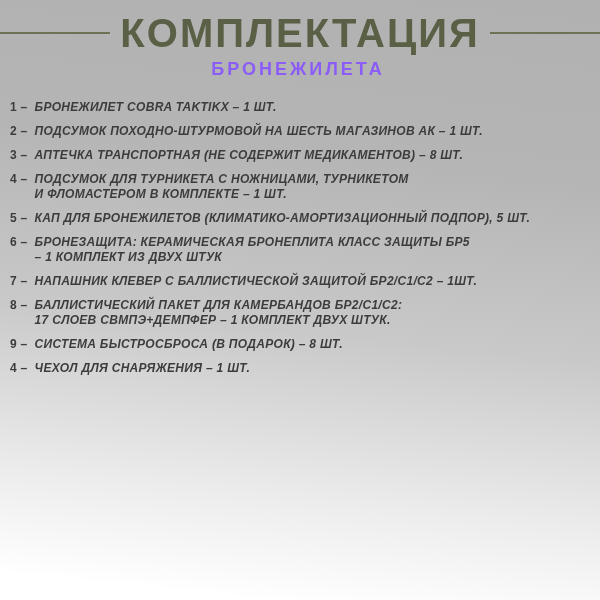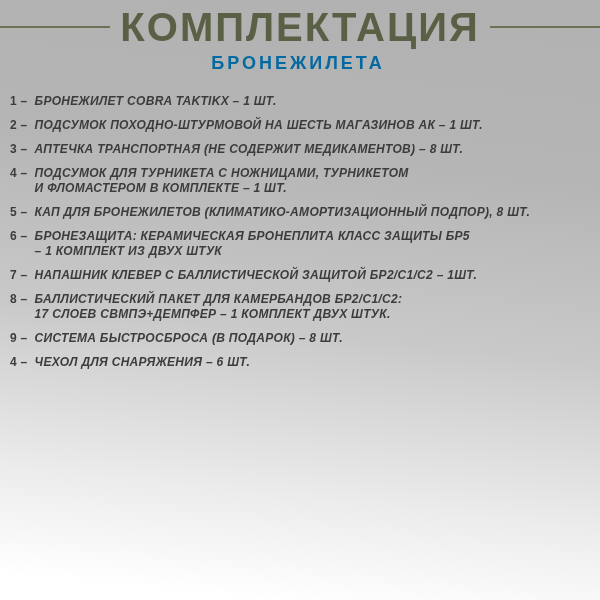--- a/index.html
+++ b/index.html
@@ -15,21 +15,21 @@
       #b1b1b1 0%,
       #b5b5b5 28%,
       #c9c9c9 55%,
       #ececec 80%,
       #ffffff 96%);
   }
   .page {
     width: 600px;
     height: 600px;
     box-sizing: border-box;
-    padding-top: 4px;
+    padding-top: 10px;
   }
   .title-row {
     display: flex;
     align-items: center;
     gap: 10px;
     height: 46px;
   }
   .rule {
     flex: 1 1 auto;
     height: 2px;
@@ -44,21 +44,21 @@
     color: #5a6046;
     line-height: 1.1;
     white-space: nowrap;
   }
   h2.subtitle {
     margin: 3px 4px 0 0;
     text-align: center;
     font-size: 18px;
     font-weight: bold;
     letter-spacing: 3px;
-    color: #0369a1;
+    color: #8b5cf6;
     line-height: 20px;
   }
   main.item-list {
     margin-top: 21px;
     padding: 0 10px;
   }
   .item {
     display: flex;
     align-items: flex-start;
     gap: 7px;
@@ -106,21 +106,21 @@
       <span class="item-num">3 –</span>
       <span class="item-text">АПТЕЧКА ТРАНСПОРТНАЯ (НЕ СОДЕРЖИТ МЕДИКАМЕНТОВ) – 8 ШТ.</span>
     </div>
     <div class="item">
       <span class="item-num">4 –</span>
       <span class="item-text">ПОДСУМОК ДЛЯ ТУРНИКЕТА С НОЖНИЦАМИ, ТУРНИКЕТОМ
 И ФЛОМАСТЕРОМ В КОМПЛЕКТЕ – 1 ШТ.</span>
     </div>
     <div class="item">
       <span class="item-num">5 –</span>
-      <span class="item-text">КАП ДЛЯ БРОНЕЖИЛЕТОВ (КЛИМАТИКО-АМОРТИЗАЦИОННЫЙ ПОДПОР), 8 ШТ.</span>
+      <span class="item-text">КАП ДЛЯ БРОНЕЖИЛЕТОВ (КЛИМАТИКО-АМОРТИЗАЦИОННЫЙ ПОДПОР), 5 ШТ.</span>
     </div>
     <div class="item">
       <span class="item-num">6 –</span>
       <span class="item-text">БРОНЕЗАЩИТА: КЕРАМИЧЕСКАЯ БРОНЕПЛИТА КЛАСС ЗАЩИТЫ БР5
 – 1 КОМПЛЕКТ ИЗ ДВУХ ШТУК</span>
     </div>
     <div class="item">
       <span class="item-num">7 –</span>
       <span class="item-text">НАПАШНИК КЛЕВЕР С БАЛЛИСТИЧЕСКОЙ ЗАЩИТОЙ БР2/С1/С2 – 1ШТ.</span>
     </div>
@@ -128,17 +128,17 @@
       <span class="item-num">8 –</span>
       <span class="item-text">БАЛЛИСТИЧЕСКИЙ ПАКЕТ ДЛЯ КАМЕРБАНДОВ БР2/С1/С2:
 17 СЛОЕВ СВМПЭ+ДЕМПФЕР – 1 КОМПЛЕКТ ДВУХ ШТУК.</span>
     </div>
     <div class="item">
       <span class="item-num">9 –</span>
       <span class="item-text">СИСТЕМА БЫСТРОСБРОСА (В ПОДАРОК) – 8 ШТ.</span>
     </div>
     <div class="item">
       <span class="item-num">4 –</span>
-      <span class="item-text">ЧЕХОЛ ДЛЯ СНАРЯЖЕНИЯ – 6 ШТ.</span>
+      <span class="item-text">ЧЕХОЛ ДЛЯ СНАРЯЖЕНИЯ – 1 ШТ.</span>
     </div>
   </main>
 
 </div>
 
 </body></html>

